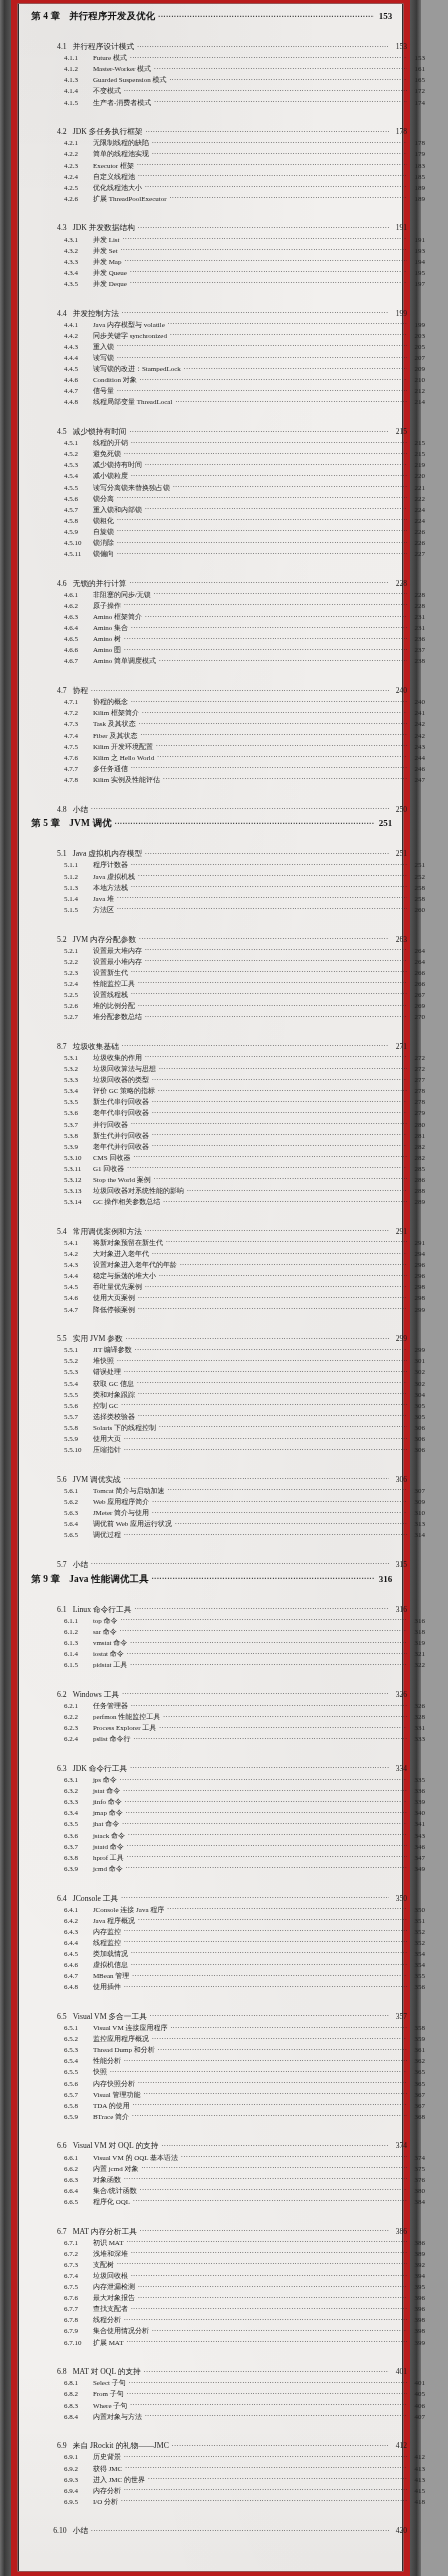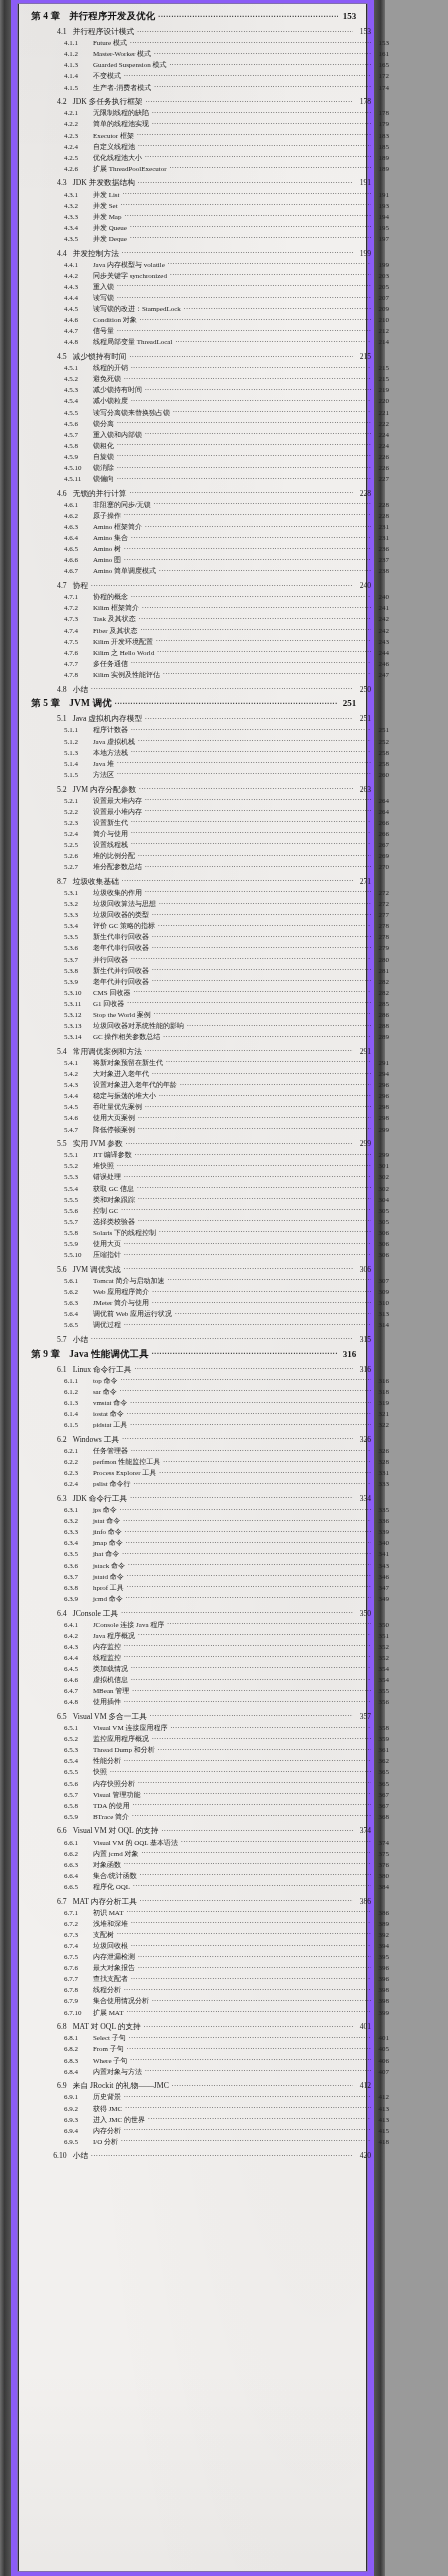--- a/index.html
+++ b/index.html
@@ -7,23 +7,23 @@
     padding: 0;
     background: #9a9a9a;
   }
   body {
     width: 449px;
     font-family: "Liberation Serif", "DejaVu Serif", serif;
     -webkit-font-smoothing: none;
   }
   #page {
     position: relative;
-    width: 385px;
+    width: 421px;
     min-height: 2576px;
-    background: #8b5cf6;
+    background: #b91c1c;
     box-sizing: border-box;
     padding: 3.6px 0 3.6px 0;
   }
   
   .edge-left, .edge-right {
     position: absolute;
     top: 0;
     bottom: 0;
     width: 11px;
     background: linear-gradient(to right,#6f6f6f,#3a3a3a 40%,#555 100%);
@@ -83,21 +83,21 @@
     letter-spacing: 0.2px;
     font-family: Liberation Serif, serif;
   }
   .row.chapter .page {
     font-weight: bold;
     font-size: 9px;
   }
 
   
   .row.lvl1 {
-    margin-top: 5px;
+    margin-top: 20px;
     margin-bottom: 2.4px;
     font-size: 7.7px;
     color: #1b1b1b;
     padding-left: 16px;
   }
   .row.lvl1 .num {
     width: 20.7px;
     flex: none;
     text-align: right;
     padding-right: 6px;
@@ -578,21 +578,21 @@
           <span class="page">264</span>
         </div>
         <div class="row lvl2">
           <span class="num">5.2.3</span>
           <span class="title">设置新生代</span>
           <span class="leader"></span>
           <span class="page">266</span>
         </div>
         <div class="row lvl2">
           <span class="num">5.2.4</span>
-          <span class="title">简介与使用</span>
+          <span class="title">性能监控工具</span>
           <span class="leader"></span>
           <span class="page">266</span>
         </div>
         <div class="row lvl2">
           <span class="num">5.2.5</span>
           <span class="title">设置线程栈</span>
           <span class="leader"></span>
           <span class="page">267</span>
         </div>
         <div class="row lvl2">

